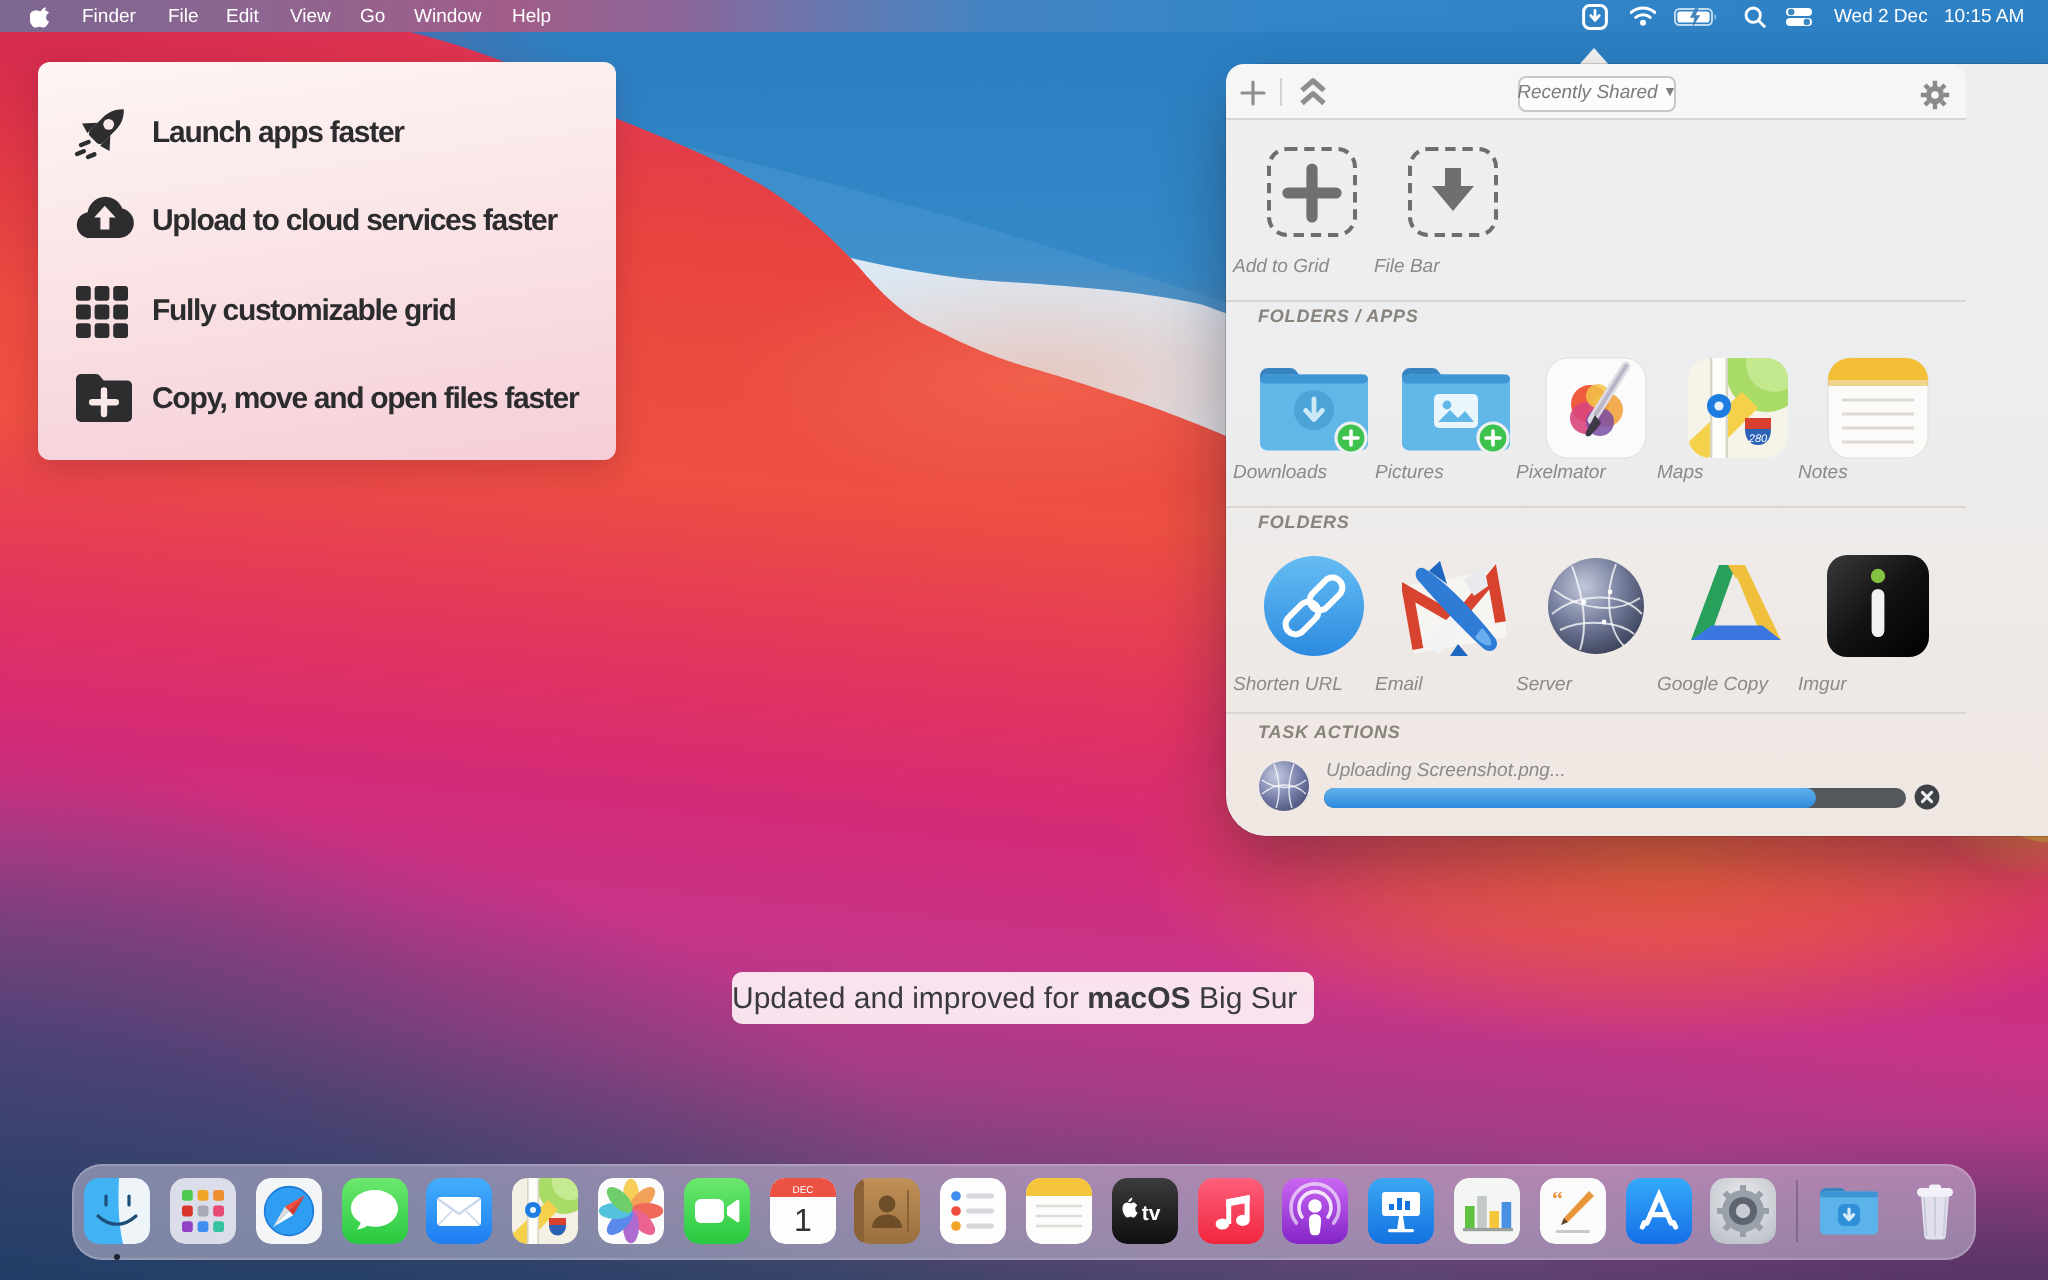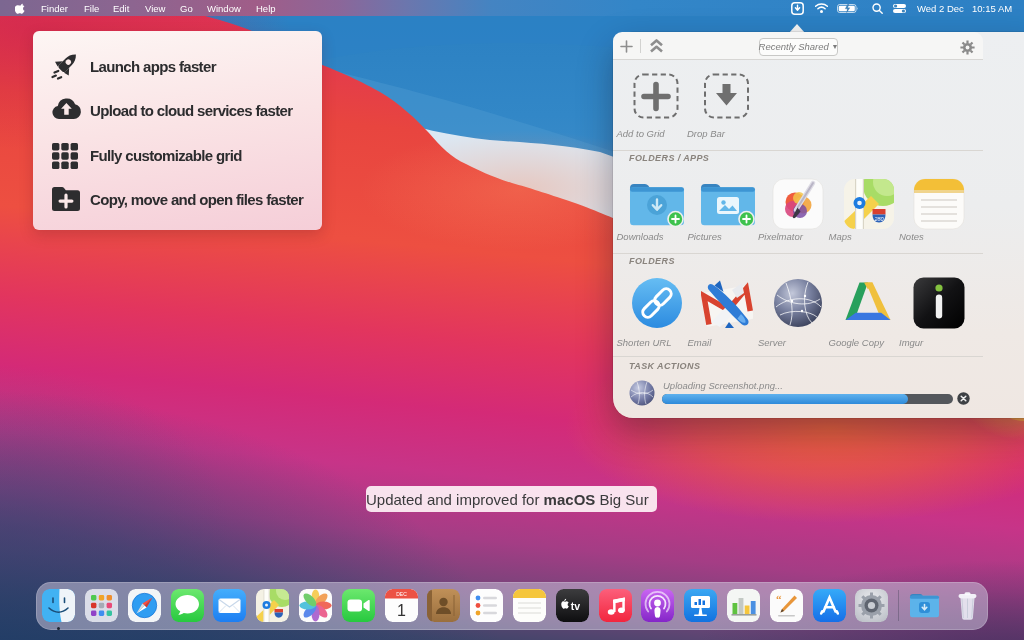--- a/index.html
+++ b/index.html
@@ -11,21 +11,20 @@
     position:absolute; left:0; top:0; width:1024px; height:16px;
     background:linear-gradient(90deg,#7c6791 0%,#8d6590 13%,#a05d88 25%,#8c6699 33%,#6a77ae 40%,#4484c2 48%,#3386c8 62%,#2d80c4 100%);
     color:#fff; font-size:9.5px; display:flex; align-items:center;
   }
   .mitem { margin:0 0; white-space:nowrap; }
   
   #card {
     position:absolute; left:19px; top:31px; width:289px; height:199px; border-radius:6px;
     background:linear-gradient(172deg,#fdf6f4 0%,#fae3e5 48%,#f5ced8 100%);
     box-shadow:0 5px 14px rgba(90,20,40,.22);
-    margin-left:14px;
   }
   .crow { position:absolute; left:17px; height:32px; display:flex; align-items:center; }
   .crow svg { flex:0 0 auto; }
   .crow .txt { position:absolute; left:40px; font-size:15px; font-weight:bold; color:#2c2c2e; letter-spacing:-0.65px; white-space:nowrap; }
   
   #pill {
     position:absolute; left:366px; top:486px; width:291px; height:26px; border-radius:5px;
     background:rgba(253,240,245,0.93); color:#3a3a3c; font-size:15px;
     display:flex; align-items:center; justify-content:flex-start; white-space:nowrap;
   }
@@ -246,21 +245,21 @@
     </svg>
   </div>
 
   <svg style="position:absolute;left:20px;top:41px" width="118" height="46" viewBox="0 0 118 46">
     <rect x="1.5" y="1.5" width="43" height="43" rx="9" fill="none" stroke="#6e6e6e" stroke-width="2" stroke-dasharray="5.2 3.4"></rect>
     <rect x="72" y="1.5" width="43" height="43" rx="9" fill="none" stroke="#6e6e6e" stroke-width="2" stroke-dasharray="5.2 3.4"></rect>
     <path d="M23 11.5 V35.5 M11 23.5 H35" stroke="#6f6f6f" stroke-width="5.6" stroke-linecap="round"></path>
     <path d="M89.5 11 H97.5 V20 H104 L93.5 32.5 L83 20 H89.5 Z" fill="#6f6f6f"></path>
   </svg>
   <div class="droplbl" style="left:3.5px;top:96px;width:80px">Add to Grid</div>
-  <div class="droplbl" style="left:74px;top:96px;width:80px">Drop Bar</div>
+  <div class="droplbl" style="left:74px;top:96px;width:80px">File Bar</div>
 
   <div class="sdiv" style="top:118px"></div>
   <div class="slabel" style="top:121px">FOLDERS / APPS</div>
 
   <div class="icell" style="left:15px;top:148px;width:58px">
     <svg width="58" height="47" viewBox="0 0 58 47">
       <path d="M2 8 a4 4 0 0 1 4-4 h11 a4 4 0 0 1 3.2 1.6 l2.6 3.4 h-20.8 z" fill="#3884c0"></path>
       <rect x="2" y="7.2" width="54" height="38" rx="3.5" fill="#62b7e9"></rect>
       <path d="M2 10.7 a3.5 3.5 0 0 1 3.5-3.5 h49 a3.5 3.5 0 0 1 ... z" fill="none"></path>
       <rect x="2" y="7.2" width="54" height="4.5" rx="2.2" fill="#3d95d3"></rect>

